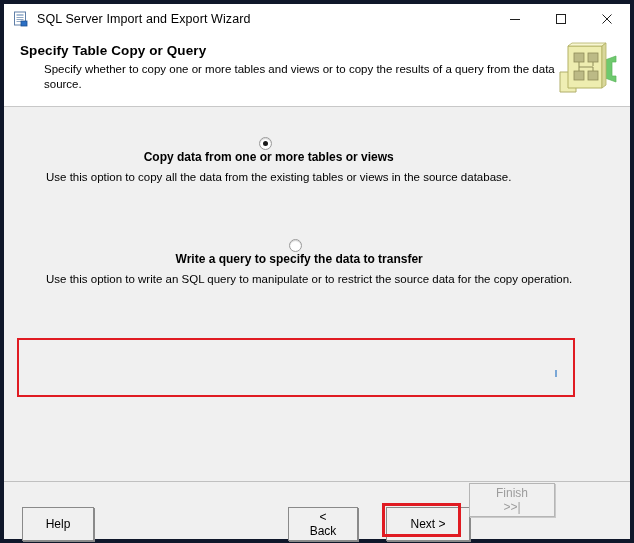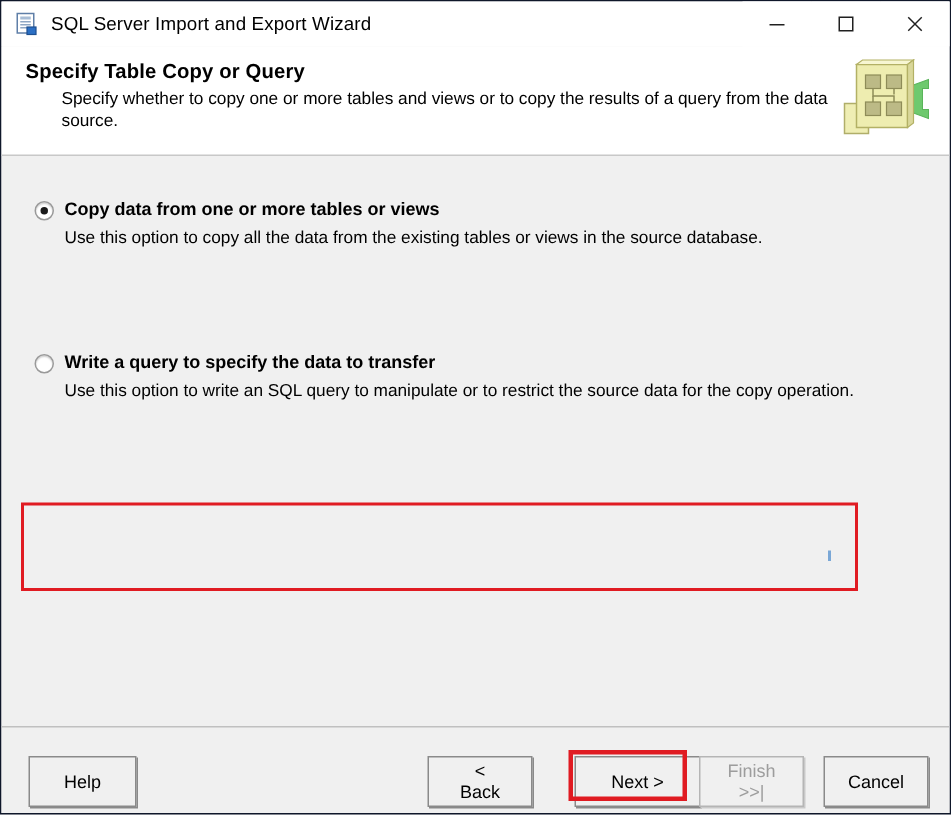--- a/index.html
+++ b/index.html
@@ -11,21 +11,21 @@
     width: 634px;
     height: 543px;
     font-family: "Liberation Sans", sans-serif;
     overflow: hidden;
   }
   .window {
     position: relative;
     width: 634px;
     height: 543px;
     box-sizing: border-box;
-    border: 1px solid #0f172a;
+    border: 4px solid #0f172a;
     background: #f0f0f0;
     display: flex;
     flex-direction: column;
   }
   
   .titlebar {
     height: 30px;
     flex: 0 0 30px;
     background: #ffffff;
     display: flex;
@@ -98,20 +98,21 @@
     background: #f0f0f0;
     position: relative;
   }
   .option {
     position: absolute;
     left: 22px;
   }
   .option .row {
     display: flex;
     align-items: center;
+    flex-direction: column;
   }
   .radio {
     width: 13px;
     height: 13px;
     flex: 0 0 13px;
     margin-top: 2px;
     margin-right: 7px;
     border-radius: 50%;
     background: #ffffff;
     border: 1px solid #9a9a9a;
@@ -181,21 +182,21 @@
     display: flex;
     align-items: center;
     justify-content: center;
     box-sizing: border-box;
     padding: 16px;
   }
   .btn.disabled { color: #9d9d9d; border-color: #b5b5b5; box-shadow: 1px 1px 0 0 #c9c9c9; }
   #btn-help   { left: 18px;  top: 503px; width: 72px; }
   #btn-back   { left: 284px; top: 503px; width: 70px; }
   #btn-next   { left: 382px; top: 503px; width: 84px; }
-  #btn-finish { left: 465px; top: 503px; width: 70px; }
+  #btn-finish { left: 465px; top: 479px; width: 86px; }
   #btn-cancel { left: 548px; top: 503px; width: 70px; }
   .next-highlight {
     position: absolute;
     left: 378px;
     top: 499px;
     width: 79px;
     height: 34px;
     border: 3px solid #e01b22;
     box-sizing: border-box;
     pointer-events: none;
@@ -281,17 +282,16 @@
     <div class="highlight-box"></div>
     <div class="caret-mark"></div>
   </div>
 
   <div class="footer"></div>
 
   <button class="btn" id="btn-help">Help</button>
   <button class="btn" id="btn-back">&lt; Back</button>
   <button class="btn" id="btn-next">Next &gt;</button>
   <button class="btn disabled" id="btn-finish">Finish &gt;&gt;|</button>
-  <button class="btn" id="btn-cancel">Cancel</button>
 
   <div class="next-highlight"></div>
 
 </div>
 
 </body></html>

